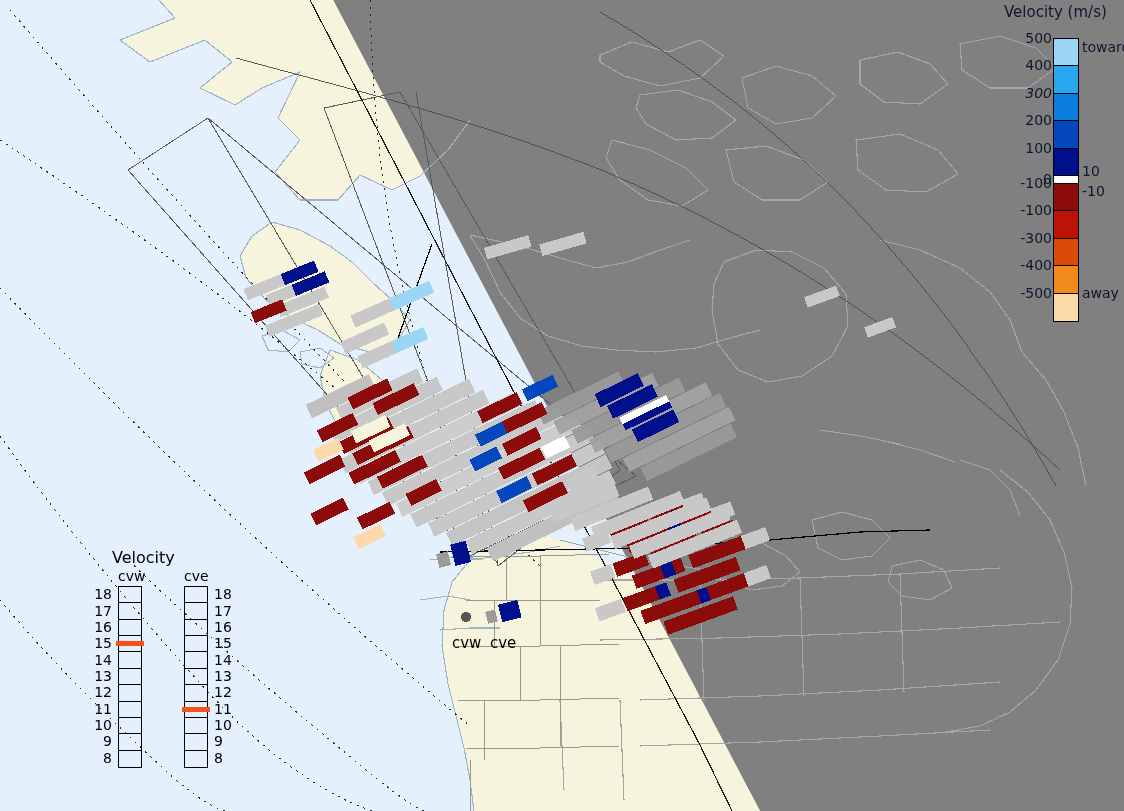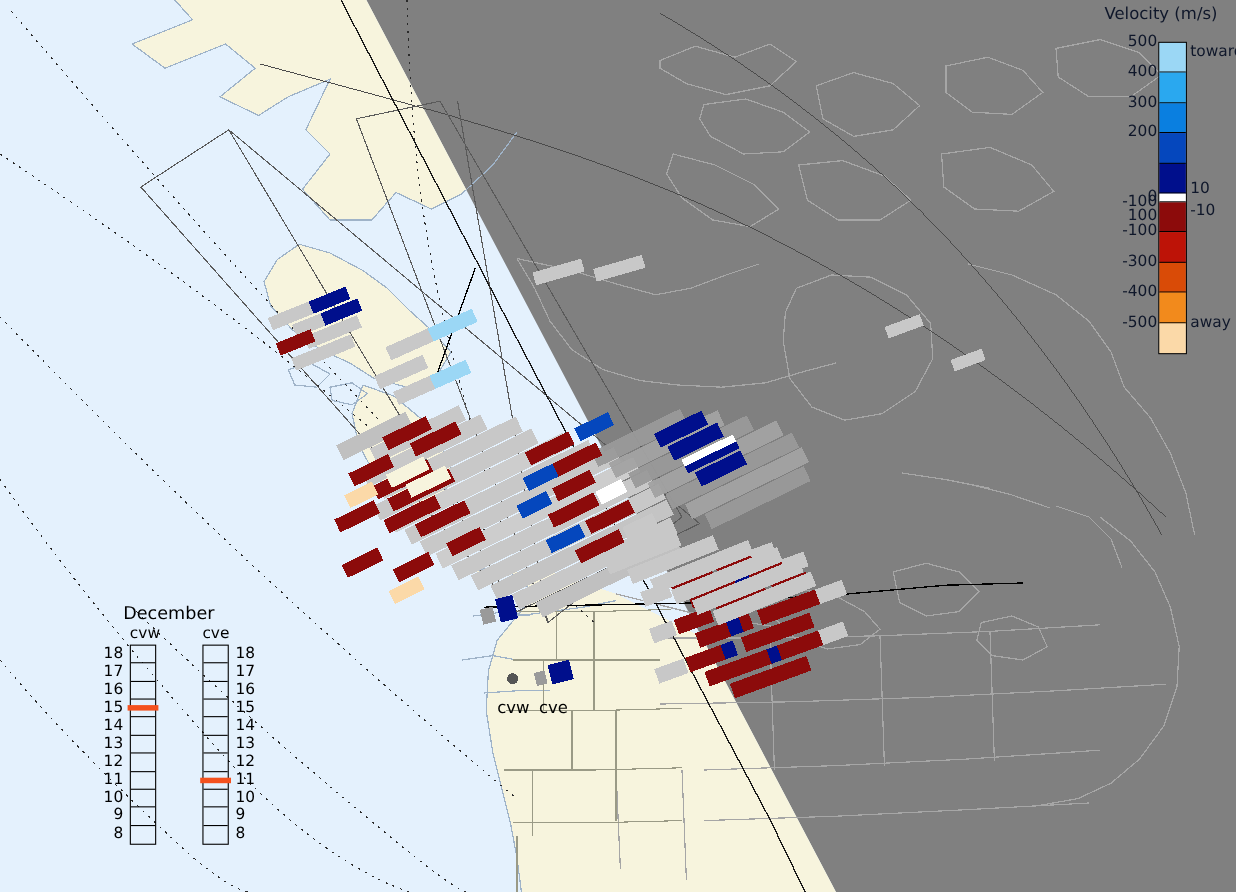--- a/index.html
+++ b/index.html
@@ -359,40 +359,40 @@
         <div class="band" style="height: 8px; background: rgb(255, 255, 255);"></div>
         <div class="band" style="height: 27.4px; background: rgb(140, 11, 11);"></div>
         <div class="band" style="height: 27.4px; background: rgb(189, 19, 7);"></div>
         <div class="band" style="height: 27.4px; background: rgb(217, 75, 7);"></div>
         <div class="band" style="height: 27.4px; background: rgb(242, 138, 28);"></div>
         <div class="band" style="height: 27.4px; background: rgb(251, 217, 168);"></div>
       </div>
     <div id="vel-ticks">
         <div class="vtick" style="top: 38px;">500</div>
         <div class="vtick" style="top: 65.4px;">400</div>
-        <div class="vtick" style="top: 92.8px;">300</div>
+        <div class="vtick" style="top: 92.8px; font-style: italic;">300</div>
         <div class="vtick" style="top: 120.2px; margin-left: 28px;">200</div>
-        <div class="vtick" style="top: 147.6px; margin-top: 48px;">100</div>
+        <div class="vtick" style="top: 147.6px;">100</div>
         <div class="vtick" style="top: 179px;">0</div>
         <div class="vtick" style="top: 183px;">-100</div>
         <div class="vtick" style="top: 210.4px;">-100</div>
         <div class="vtick" style="top: 237.8px;">-300</div>
         <div class="vtick" style="top: 265.2px;">-400</div>
         <div class="vtick" style="top: 292.6px;">-500</div>
       </div>
     <div id="vel-sides">
         <div class="vside" style="top: 47px;">toward</div>
         <div class="vside" style="top: 171px;">10</div>
         <div class="vside" style="top: 191px;">-10</div>
         <div class="vside" style="top: 293px;">away</div>
       </div>
   </div>
 
   <div id="freq-panel">
-    <div id="freq-title">December</div>
+    <div id="freq-title">Velocity</div>
     <div id="freq-cols">
         <div class="fcol" style="left: 26px;">
           <div class="fname" style="left: 0px;">cvw</div>
           <div class="fbox" style="left: 0px; height: 180px;">
             <div class="fcell" style="height: 16.3636px;"></div>
             <div class="fcell" style="height: 16.3636px;"></div>
             <div class="fcell" style="height: 16.3636px;"></div>
             <div class="fcell" style="height: 16.3636px;"></div>
             <div class="fcell" style="height: 16.3636px;"></div>
             <div class="fcell" style="height: 16.3636px;"></div>

